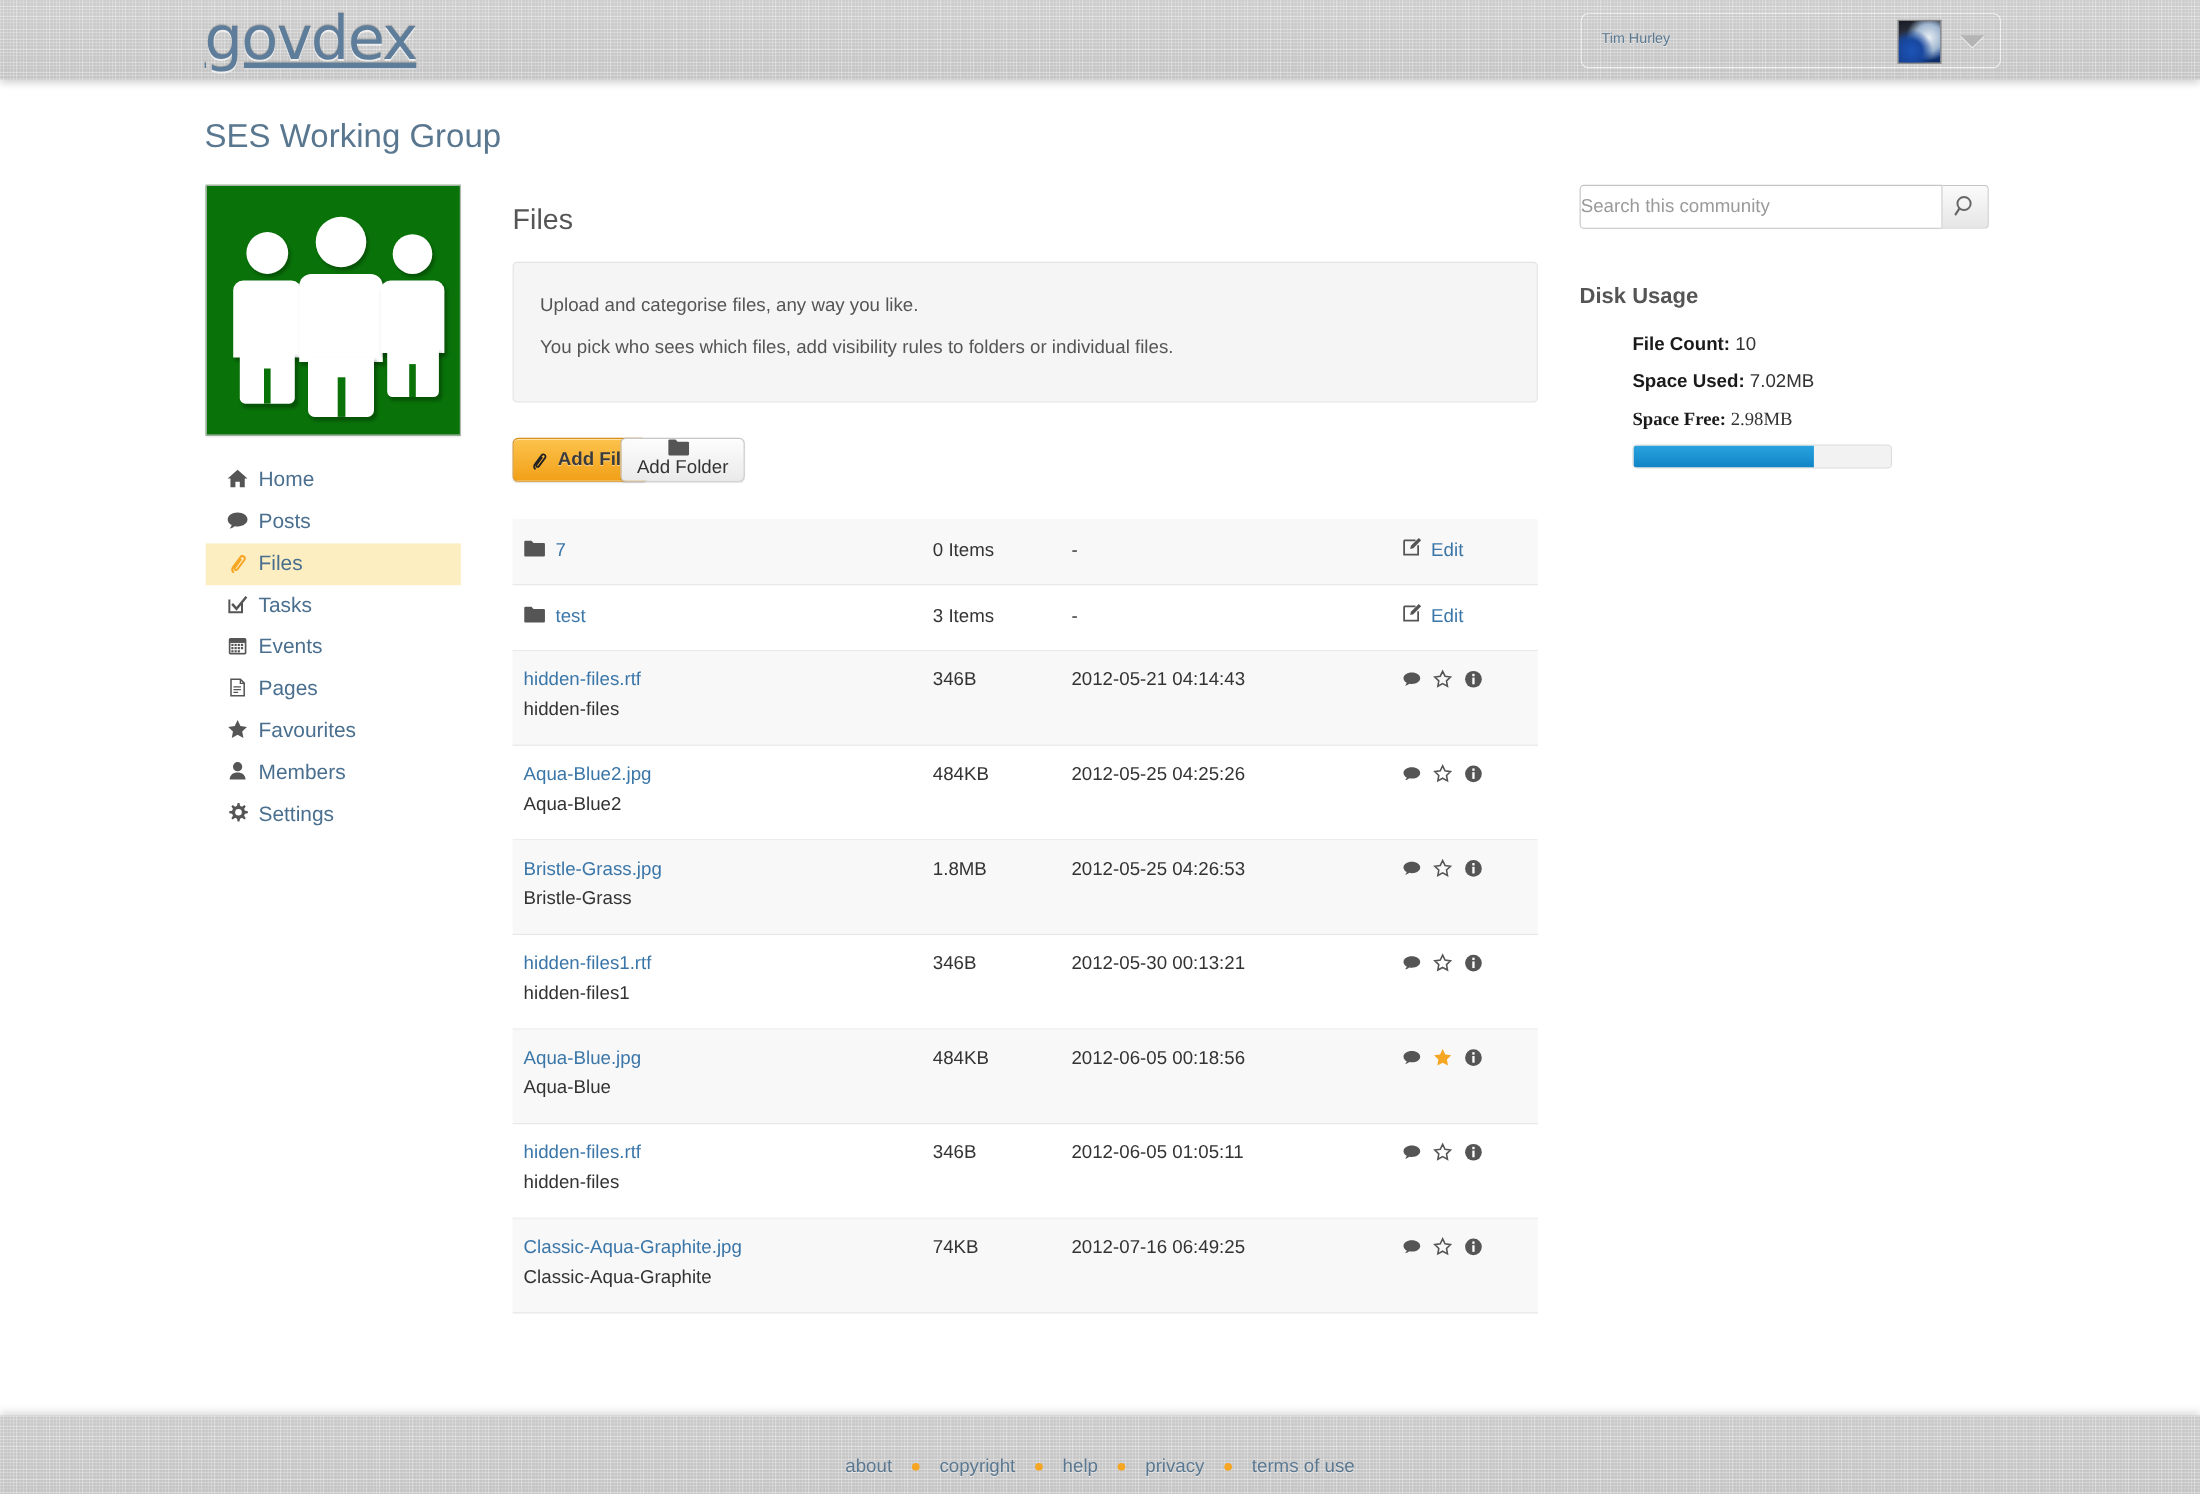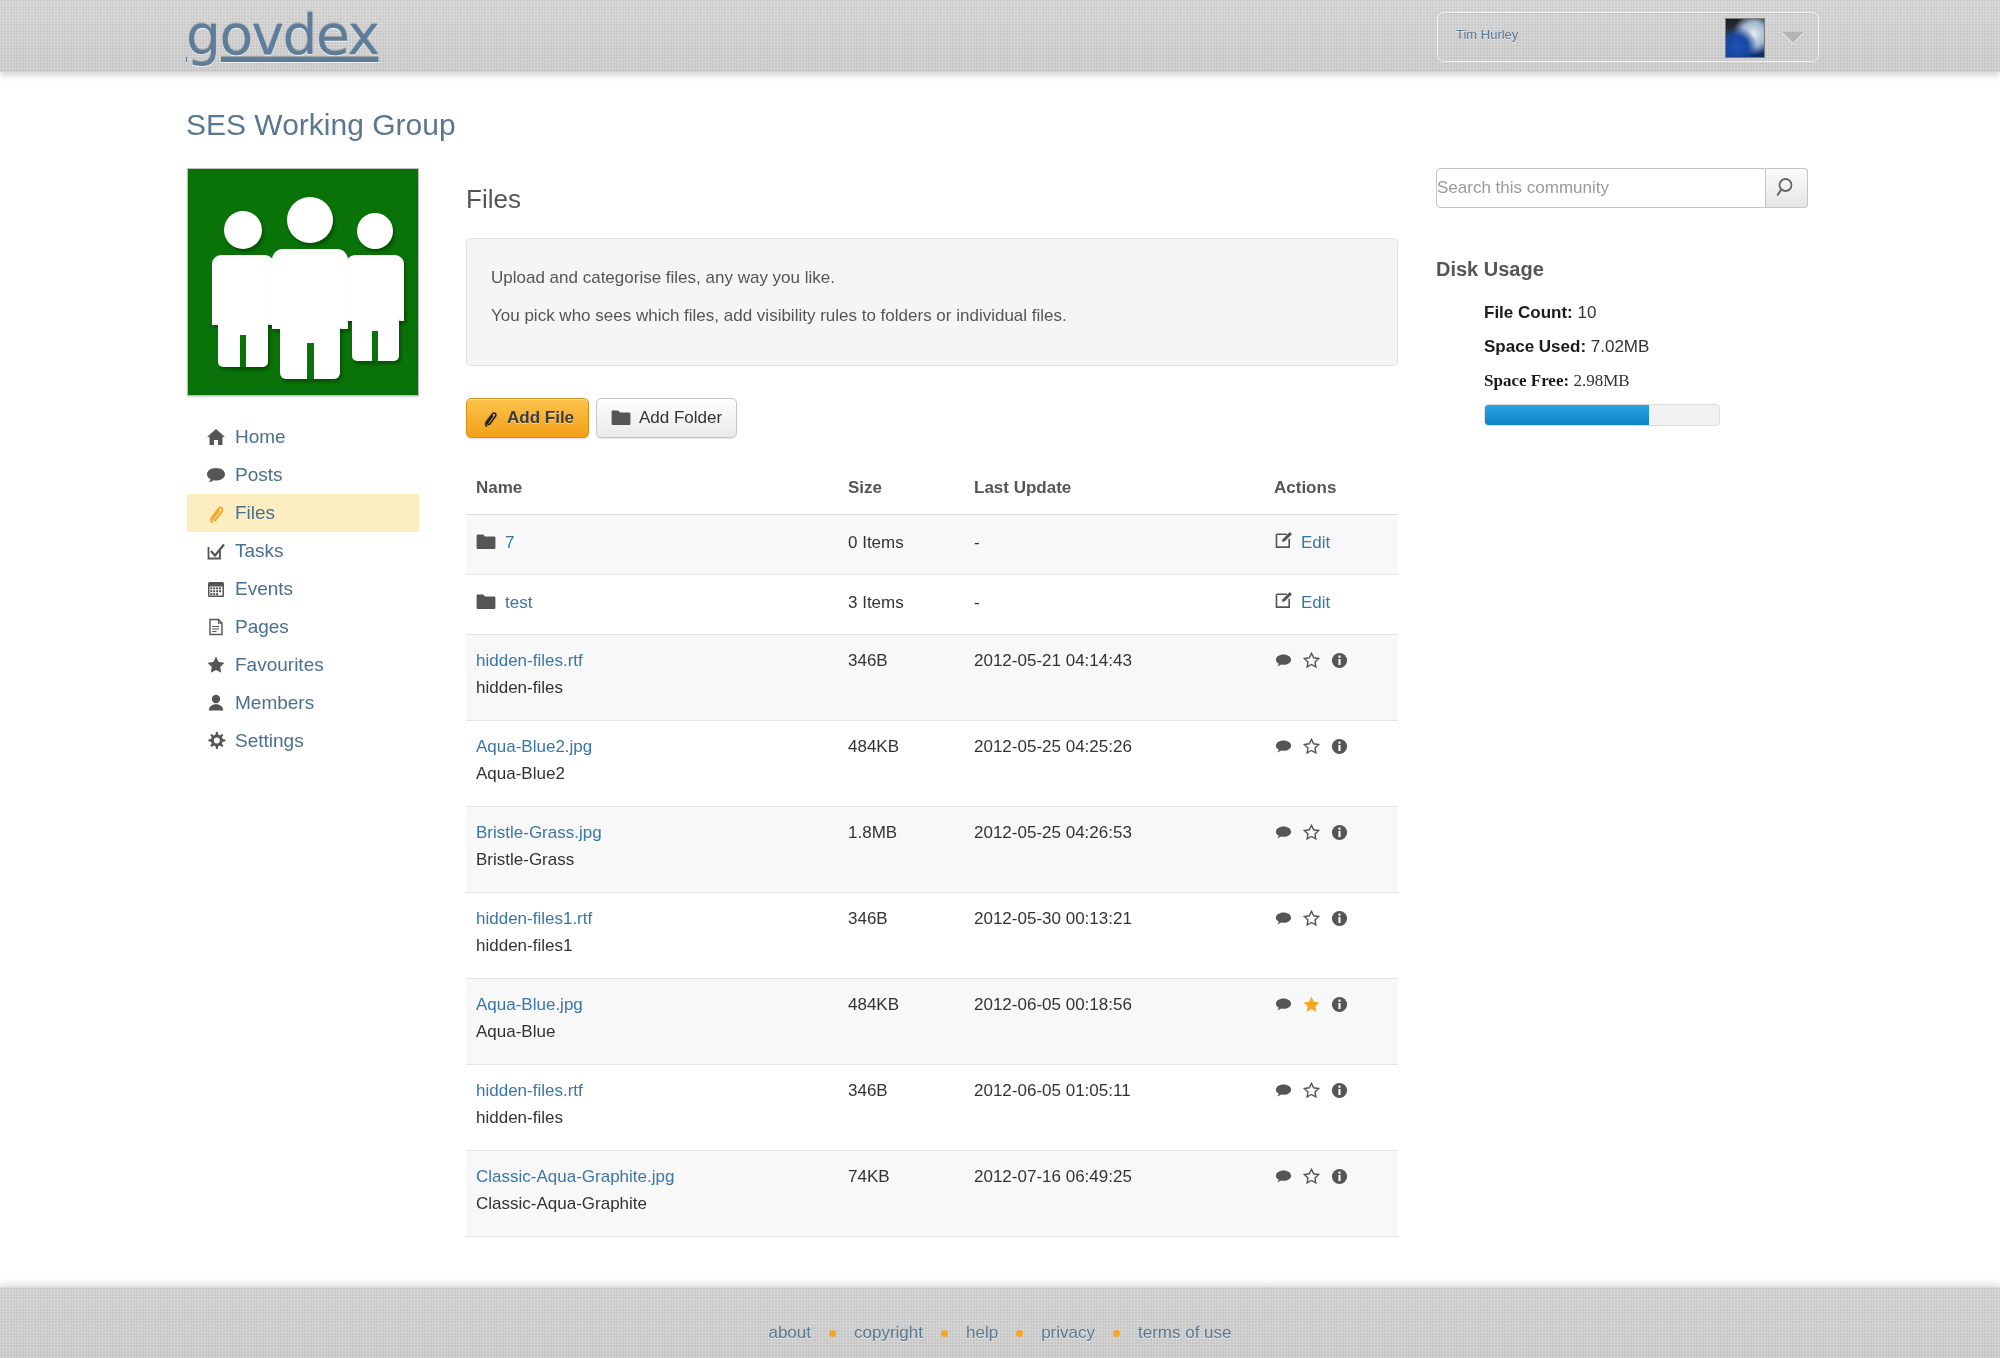--- a/index.html
+++ b/index.html
@@ -191,25 +191,26 @@
   .btn-addfile {
     left: 466px;
     background: linear-gradient(#fcc34d, #f2a018);
     border: 1px solid #d9901a;
     color: #3b3b3b;
     font-weight: bold;
     text-shadow: 0 1px 0 rgba(255,255,255,0.45);
     box-shadow: inset 0 1px 0 rgba(255,255,255,0.5), 0 1px 1px rgba(0,0,0,0.12);
   }
   .btn-addfolder {
-    left: 596px;
+    left: 564px;
     background: linear-gradient(#fdfdfd, #eaeaea);
     border: 1px solid #c6c6c6;
     color: #333;
     box-shadow: inset 0 1px 0 rgba(255,255,255,0.8), 0 1px 1px rgba(0,0,0,0.10);
+    flex-direction: column;
   }
   .btn .b-ico { margin-right: 8px; display: inline-flex; }
 
   
   .table {
     position: absolute;
     left: 466px;
     top: 472px;
     width: 932px;
   }
@@ -526,26 +527,20 @@
 <div class="btn btn-addfolder">
   <span class="b-ico">
     <svg width="20" height="16" viewBox="0 0 20 16">
         <path fill="#555" d="M0.6 1.5 A1 1 0 0 1 1.6 0.6 L7.2 0.6 L9 2.6 L18.4 2.6 A1 1 0 0 1 19.4 3.6 L19.4 14 A1 1 0 0 1 18.4 15 L1.6 15 A1 1 0 0 1 0.6 14 Z"></path>
       </svg>
   </span>
   <span>Add Folder</span>
 </div>
 
 <div class="table">
-  <div class="t-head">
-    <div class="th col-name">Name</div>
-    <div class="th col-size">Size</div>
-    <div class="th col-date">Last Update</div>
-    <div class="th col-act">Actions</div>
-  </div>
   <div id="rows-container">
       <div class="t-row folder odd">
         <div class="cell c-name"><span class="folder-ico"><svg width="20" height="16" viewBox="0 0 20 16">
               <path fill="#555" d="M0.6 1.5 A1 1 0 0 1 1.6 0.6 L7.2 0.6 L9 2.6 L18.4 2.6 A1 1 0 0 1 19.4 3.6 L19.4 14 A1 1 0 0 1 18.4 15 L1.6 15 A1 1 0 0 1 0.6 14 Z"></path>
             </svg></span><span class="folder-link">7</span></div>
         <div class="cell c-size">0 Items</div>
         <div class="cell c-date">-</div>
         <div class="cell c-act">
           <span class="edit-wrap">
             <span><svg width="19" height="19" viewBox="0 0 20 20">

